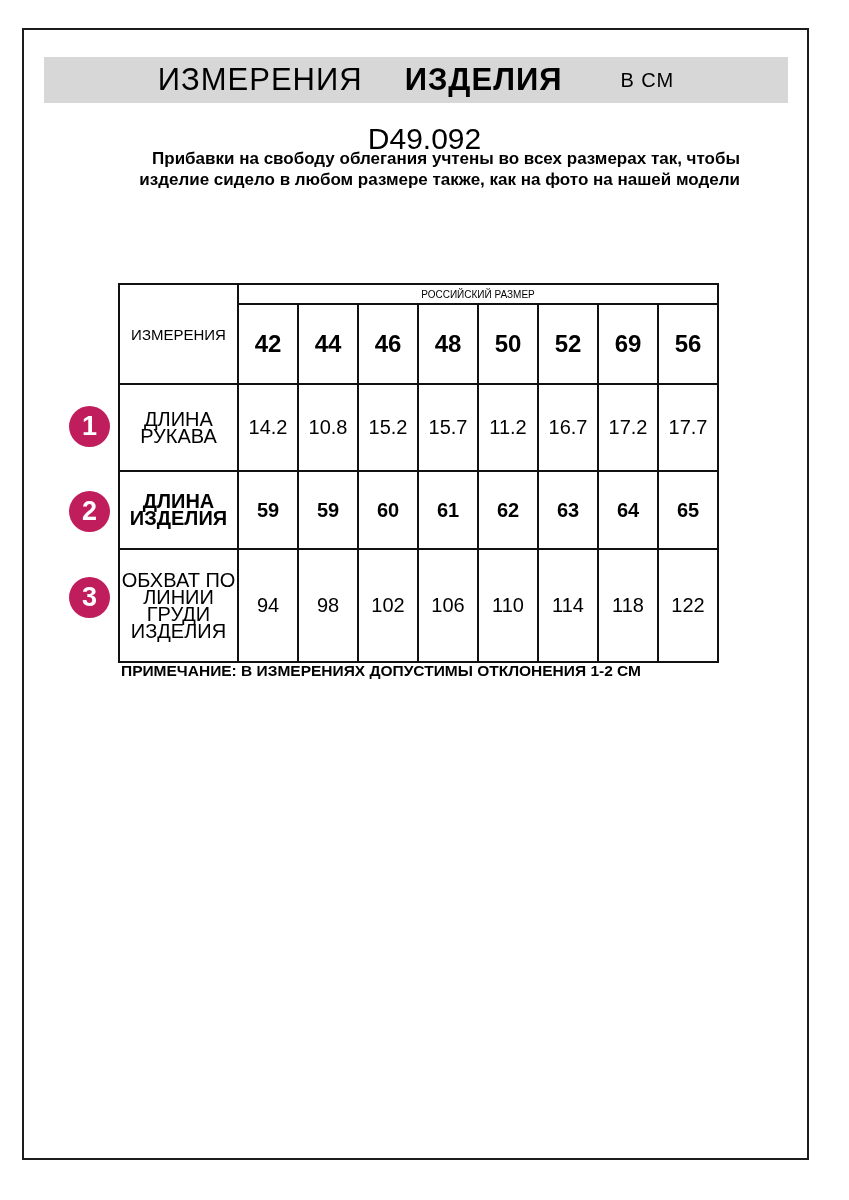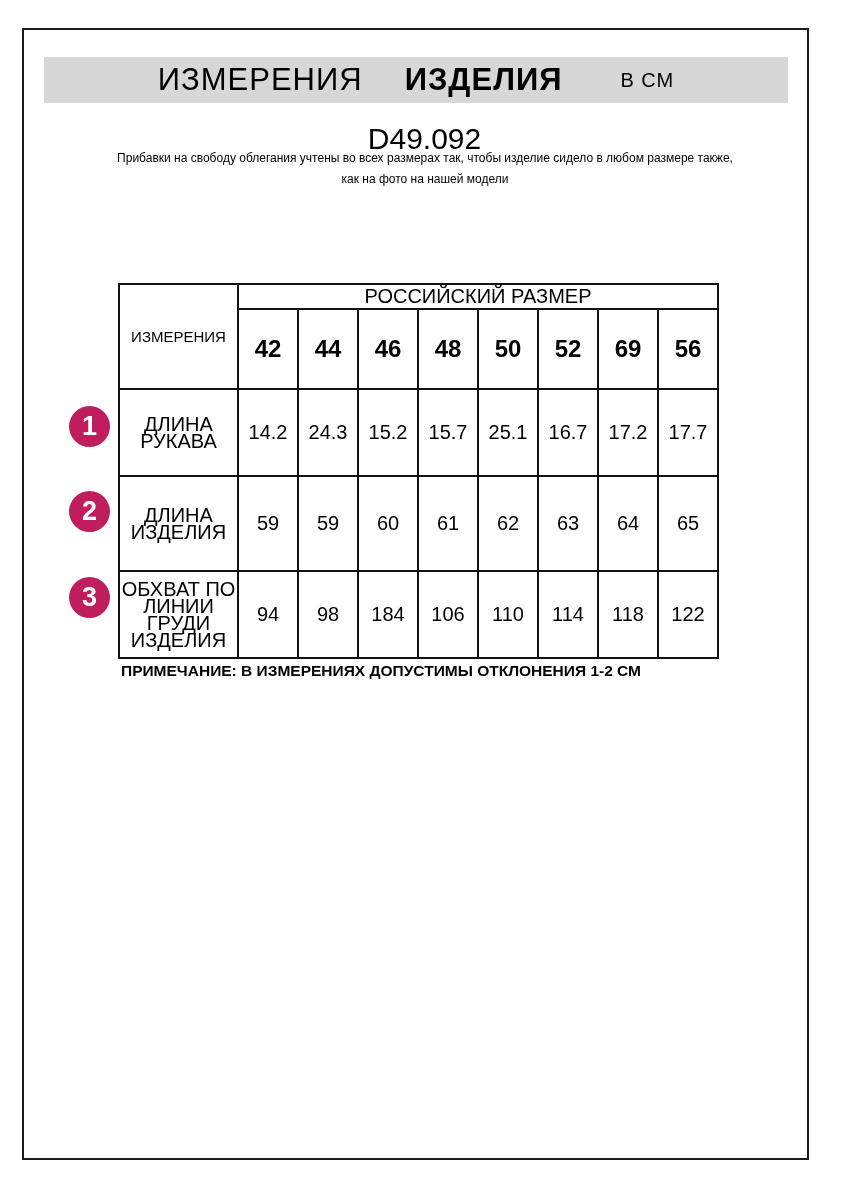--- a/index.html
+++ b/index.html
@@ -35,46 +35,46 @@
     left: 0; top: 122px;
     width: 849px;
     text-align: center;
     font-size: 30px;
     font-weight: 400;
   }
   .subtitle {
     position: absolute;
     left: 110px; top: 148px;
     width: 630px;
-    text-align: center;
-    font-size: 12px;
+    text-align: right;
+    font-size: 17px;
     line-height: 21px;
-    font-weight: 400;
+    font-weight: 700;
   }
   table.size-table {
     position: absolute;
     left: 118px; top: 283px;
     border-collapse: collapse;
     table-layout: fixed;
   }
   table.size-table td {
     border: 2px solid #111;
     text-align: center;
     vertical-align: middle;
     background: #fff;
   }
   col.c-label { width: 119px; }
   col.c-size  { width: 60px; }
   td.corner   { font-size: 15px; font-weight: 400; }
-  td.group    { height: 20px; font-size: 20px; font-weight: 400; }
+  td.group    { height: 20px; font-size: 10px; font-weight: 400; }
   tr.sizes-row td { height: 80px; font-size: 24px; font-weight: 700; }
   tr.data-row td  { font-size: 20px; font-weight: 400; }
   tr.r1 td { height: 87px; }
-  tr.r2 td { height: 95px; }
-  tr.r3 td { height: 87px; }
+  tr.r2 td { height: 78px; font-weight: bold; }
+  tr.r3 td { height: 113px; }
   td.rowlabel {
     font-size: 13.5px;
     font-weight: 400;
     white-space: pre-line;
     line-height: 17px;
   }
   .badge {
     position: absolute;
     left: 69px;
     width: 41px; height: 41px;
@@ -137,24 +137,24 @@
       <td>46</td>
       <td>48</td>
       <td>50</td>
       <td>52</td>
       <td>69</td>
       <td>56</td>
     </tr>
     <tr class="data-row r1">
       <td class="rowlabel">ДЛИНА РУКАВА</td>
       <td>14.2</td>
-      <td>24.3</td>
+      <td>10.8</td>
       <td>15.2</td>
       <td>15.7</td>
-      <td>25.1</td>
+      <td>11.2</td>
       <td>16.7</td>
       <td>17.2</td>
       <td>17.7</td>
     </tr>
     <tr class="data-row r2">
       <td class="rowlabel">ДЛИНА
 ИЗДЕЛИЯ</td>
       <td>59</td>
       <td>59</td>
       <td>60</td>
@@ -163,21 +163,21 @@
       <td>63</td>
       <td>64</td>
       <td>65</td>
     </tr>
     <tr class="data-row r3">
       <td class="rowlabel">ОБХВАТ ПО
 ЛИНИИ ГРУДИ
 ИЗДЕЛИЯ</td>
       <td>94</td>
       <td>98</td>
-      <td>184</td>
+      <td>102</td>
       <td>106</td>
       <td>110</td>
       <td>114</td>
       <td>118</td>
       <td>122</td>
     </tr>
   </tbody>
 </table>
 
 <div class="badge b1">1</div>

